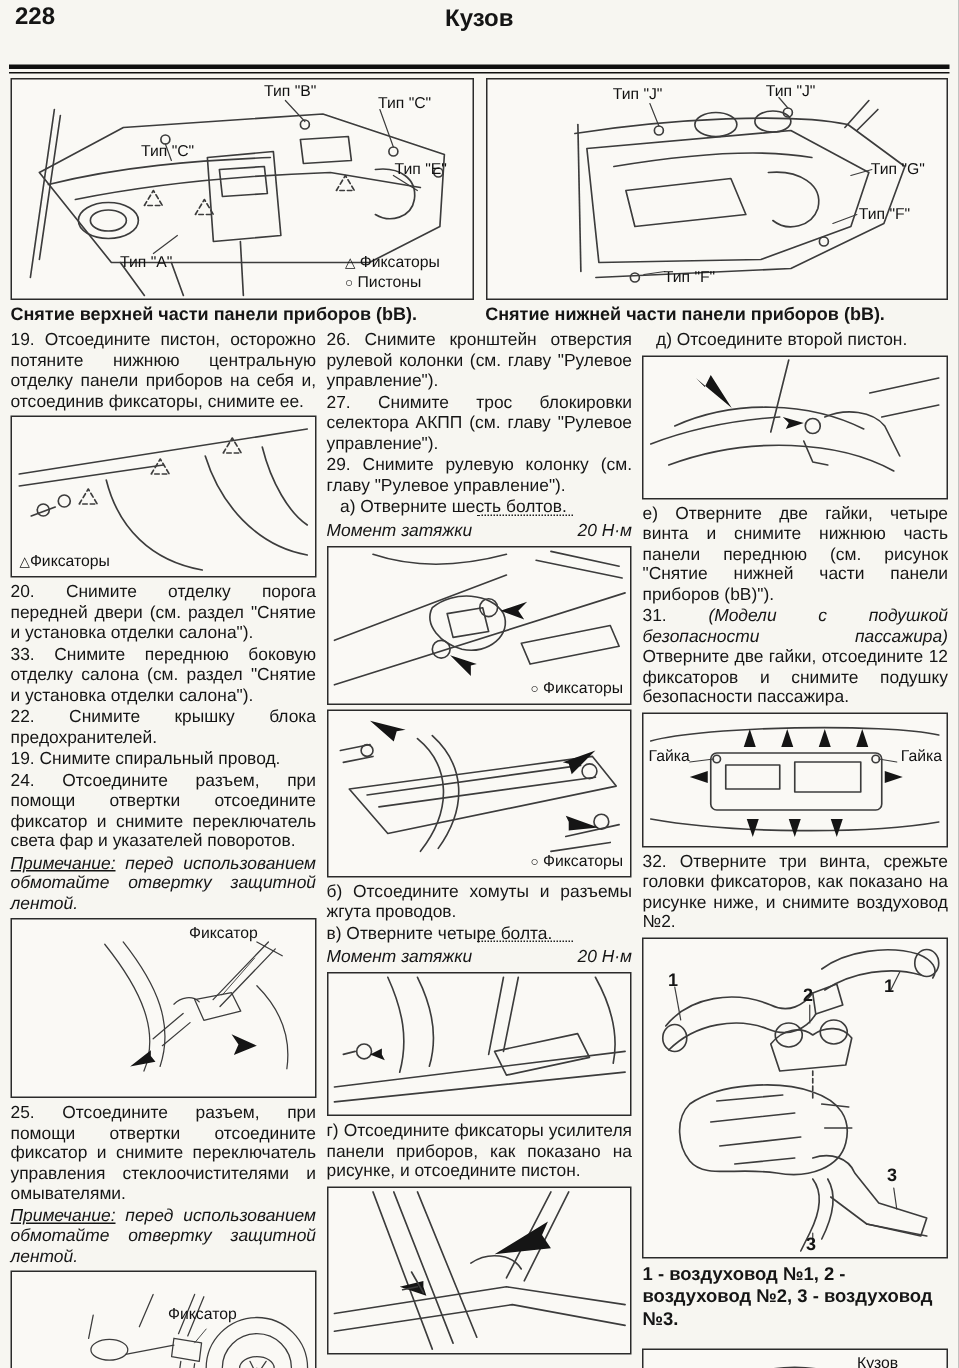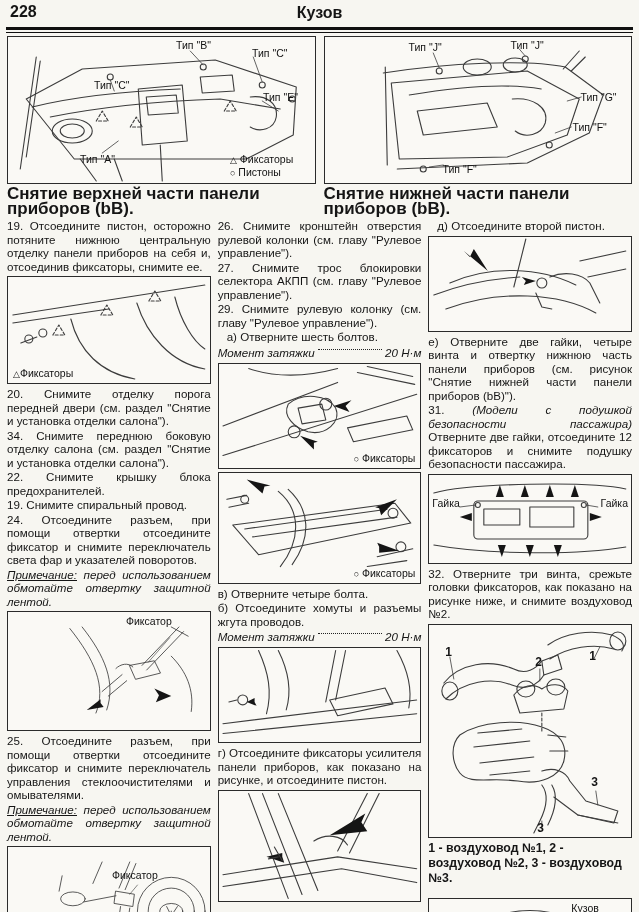--- a/index.html
+++ b/index.html
@@ -3,42 +3,42 @@
 <meta charset="utf-8">
 <style>
   html,body{margin:0;padding:0;background:#9a9a9a;}
   .page{
     width:639px;height:912px;position:relative;overflow:hidden;
     background:#f7f6f1;color:#151515;
     font-family:"Liberation Sans",sans-serif;
     box-sizing:border-box;
   }
   
-  .hdr{position:relative;height:22px;padding-top:4px;}
+  .hdr{position:relative;height:22px;padding-top:20px;}
   .hdr .pgno{position:absolute;left:10px;top:3px;font-size:16px;font-weight:bold;}
   .hdr .ttl{position:absolute;left:0;right:0;top:4px;text-align:center;font-size:16px;font-weight:bold;}
   .rule{margin:1px 6px 0 6px;border-top:3px solid #101010;border-bottom:1px solid #101010;height:2px;}
   
   .figrow{display:flex;gap:8px;padding:3px 7px 0 7px;}
   .figcol{flex:1;min-width:0;}
   .figbox{border:1.5px solid #2b2b2b;position:relative;background:#faf9f5;overflow:hidden;}
   .figbox svg{display:block;}
   .topfig{height:146px;}
-  .figcap{font-weight:bold;font-size:17px;line-height:15px;margin-top:2px;}
+  .figcap{font-weight:bold;font-size:12px;line-height:15px;margin-top:2px;}
   .fl{position:absolute;font-size:10.5px;white-space:nowrap;color:#111;}
   .fl .g{font-size:9px;}
   
   .cols{display:flex;gap:7px;padding:3px 7px 0 7px;align-items:flex-start;}
   .col{flex:1;min-width:0;}
   .p{font-size:11.6px;line-height:13.5px;text-align:justify;margin:0 0 1px 0;}
   .sub{padding-left:9px;text-align:left;}
   .note{font-style:italic;}
   .note .nl{text-decoration:underline;}
   .ital{font-style:italic;}
-  .torq{display:flex;align-items:center;font-style:italic;font-size:11.6px;line-height:15px;margin:1px 0 2px 0;}
+  .torq{display:flex;align-items:flex-start;font-style:italic;font-size:11.6px;line-height:15px;margin:1px 0 2px 0;}
   .torq .lead{flex:1;border-bottom:1.4px dotted #222;margin:0 3px;transform:translateY(-3px);}
   .cfig{margin:3px 0;}
   ._h108{height:106px;} ._h118{height:118px;padding-left:48px;}
   ._h106{height:104px;} ._h112{height:110px;} ._h96{height:94px;}
   ._h212{height:212px;} ._h90{height:88px;}
   .duccap{font-weight:bold;font-size:12.3px;line-height:15px;margin-top:3px;text-align:left;}
   .num{position:absolute;font-weight:bold;font-size:12px;}
   svg path,svg line,svg circle,svg ellipse,svg polyline,svg rect{fill:none;stroke:#3c3c3c;stroke-width:1.1;stroke-linecap:round;stroke-linejoin:round;}
   svg .dash{stroke-dasharray:3 2;}
   svg .arr{fill:#151515;stroke:none;}
@@ -144,21 +144,21 @@
           <path class="dash" d="M140,24 L146,14 L152,24 Z"></path>
           <path class="dash" d="M44,58 L50,48 L56,58 Z"></path>
           <circle cx="20" cy="62" r="4"></circle>
           <circle cx="34" cy="56" r="4"></circle>
           <path d="M12,66 L28,60"></path>
         </svg>
         <span class="fl" style="left:5px;top:90px;"><span class="g">△</span><span>Фиксаторы</span></span>
       </div>
 
       <p class="p">20. Снимите отделку порога передней двери (см. раздел "Снятие и установка отделки салона").</p>
-      <p class="p">34. Снимите переднюю боковую отделку салона (см. раздел "Снятие и установка отделки салона").</p>
+      <p class="p">33. Снимите переднюю боковую отделку салона (см. раздел "Снятие и установка отделки салона").</p>
       <p class="p">22. Снимите крышку блока предохранителей.</p>
       <p class="p">19. Снимите спиральный провод.</p>
       <p class="p">24. Отсоедините разъем, при помощи отвертки отсоедините фиксатор и снимите переключатель света фар и указателей поворотов.</p>
       <p class="p note"><span class="nl">Примечание:</span> <span>перед использованием обмотайте отвертку защитной лентой.</span></p>
 
       <div class="figbox cfig _h118">
         <svg width="100%" height="116" viewBox="0 0 200 116">
           <path d="M18,4 C50,44 66,80 52,114"></path>
           <path d="M34,2 C64,40 78,74 66,110"></path>
           <path d="M150,40 C170,60 180,84 176,112"></path>
@@ -236,22 +236,22 @@
           <circle cx="176" cy="40" r="5"></circle>
           <circle cx="184" cy="74" r="5"></circle>
           <circle cx="26" cy="26" r="4"></circle>
           <polygon class="arr" points="52,12 28,6 44,20 46,13"></polygon>
           <polygon class="arr" points="158,34 180,26 164,42 162,35"></polygon>
           <polygon class="arr" points="160,70 182,78 162,80 162,74"></polygon>
         </svg>
         <span class="fl" style="right:5px;bottom:4px;"><span class="g">○</span> <span>Фиксаторы</span></span>
       </div>
 
+      <p class="p">б) Отсоедините хомуты и разъемы жгута проводов.</p>
       <p class="p">в) Отверните четыре болта.</p>
-      <p class="p">б) Отсоедините хомуты и разъемы жгута проводов.</p>
       <div class="torq">
         <span>Момент затяжки</span>
         <span class="lead"></span>
         <span>20 Н·м</span>
       </div>
 
       <div class="figbox cfig _h96">
         <svg width="100%" height="94" viewBox="0 0 204 94">
           <path d="M118,2 L108,54"></path>
           <path d="M128,2 L118,52"></path>
@@ -297,21 +297,21 @@
           <path d="M4,58 C30,48 60,42 90,40"></path>
           <path d="M120,40 C134,34 152,36 160,46 L170,66"></path>
           <path d="M150,24 L196,14 M158,40 L196,32"></path>
           <circle cx="112" cy="46" r="5"></circle>
           <path d="M106,56 L112,70 L122,72"></path>
           <polygon class="arr" points="34,14 58,34 44,12 40,20"></polygon>
           <polygon class="arr" points="92,40 106,44 94,48 96,44"></polygon>
         </svg>
       </div>
 
-      <p class="p">е) Отверните две гайки, четыре винта и отвертку нижнюю часть панели приборов (см. рисунок "Снятие нижней части панели приборов (bB)").</p>
+      <p class="p">е) Отверните две гайки, четыре винта и снимите нижнюю часть панели переднюю (см. рисунок "Снятие нижней части панели приборов (bB)").</p>
       <p class="p"><span>31.</span> <span class="ital">(Модели с подушкой безопасности пассажира)</span> <span>Отверните две гайки, отсоедините 12 фиксаторов и снимите подушку безопасности пассажира.</span></p>
 
       <div class="figbox cfig _h90">
         <svg width="100%" height="88" viewBox="0 0 200 88">
           <path d="M4,18 C40,8 160,6 196,14"></path>
           <rect x="44" y="26" width="114" height="38" rx="4"></rect>
           <rect x="54" y="34" width="36" height="16"></rect>
           <rect x="100" y="32" width="44" height="20"></rect>
           <path d="M4,70 C60,80 150,80 196,72"></path>
           <polygon class="arr" points="70,10 66,22 74,22"></polygon>

